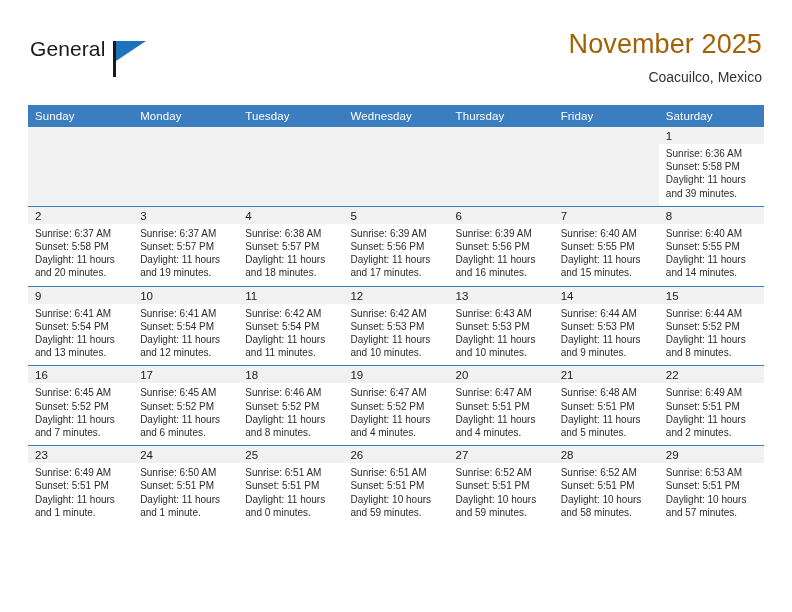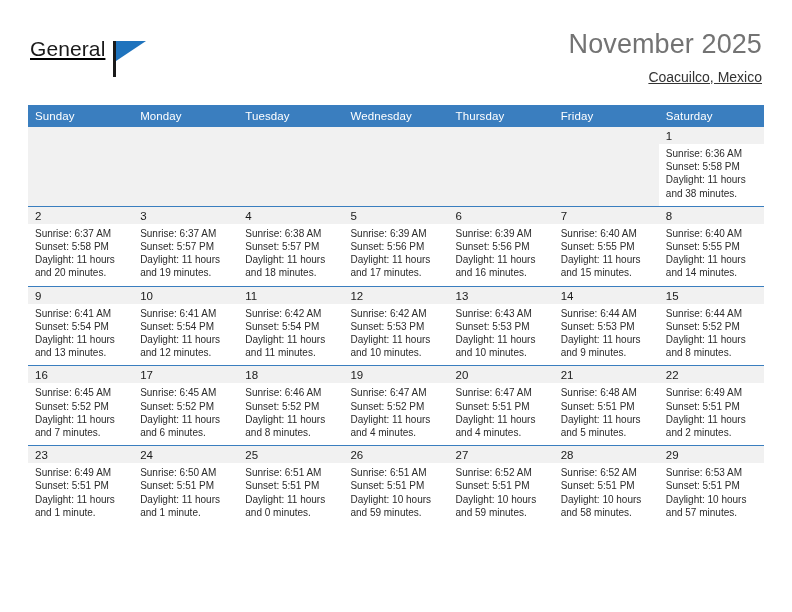--- a/index.html
+++ b/index.html
@@ -29,21 +29,20 @@
     padding: 0 30px;
     display: flex;
     align-items: flex-start;
     justify-content: space-between;
   }
   .logo {
     position: relative;
     width: 150px;
     height: 62px;
     padding-top: 10px;
-    text-decoration: underline;
   }
   .logo-general {
     font-size: 21px;
     color: #1a1a1a;
     letter-spacing: 0.1px;
     line-height: 22px;
     display: block;
   }
   .logo-blue {
     font-size: 21px;
@@ -70,33 +69,32 @@
     width: 3px;
     height: 36px;
     background: #1a1a1a;
   }
   .titles {
     text-align: right;
     padding-top: 0px;
   }
   .cal-title {
     font-size: 27px;
-    color: #737373;
+    color: #a16207;
     line-height: 33px;
     font-weight: normal;
     margin: 0;
     letter-spacing: 0.1px;
   }
   .cal-sub {
     font-size: 14px;
     color: #333333;
     line-height: 20px;
     margin: 6px 0 0 0;
     font-weight: normal;
-    text-decoration: underline;
   }
 
   
   .calendar {
     position: absolute;
     left: 28px;
     top: 105px;
     width: 736px;
     border-collapse: collapse;
     table-layout: fixed;
@@ -182,21 +180,21 @@
           <td class="empty"></td>
           <td class="empty"></td>
           <td class="empty"></td>
           <td class="empty"></td>
           <td>
             <div class="daynum">1</div>
             <div class="details">
               <div>Sunrise: 6:36 AM</div>
               <div>Sunset: 5:58 PM</div>
               <div>Daylight: 11 hours</div>
-              <div>and 38 minutes.</div>
+              <div>and 39 minutes.</div>
             </div>
           </td>
         </tr>
         <tr class="week-row">
           <td>
             <div class="daynum">2</div>
             <div class="details">
               <div>Sunrise: 6:37 AM</div>
               <div>Sunset: 5:58 PM</div>
               <div>Daylight: 11 hours</div>

